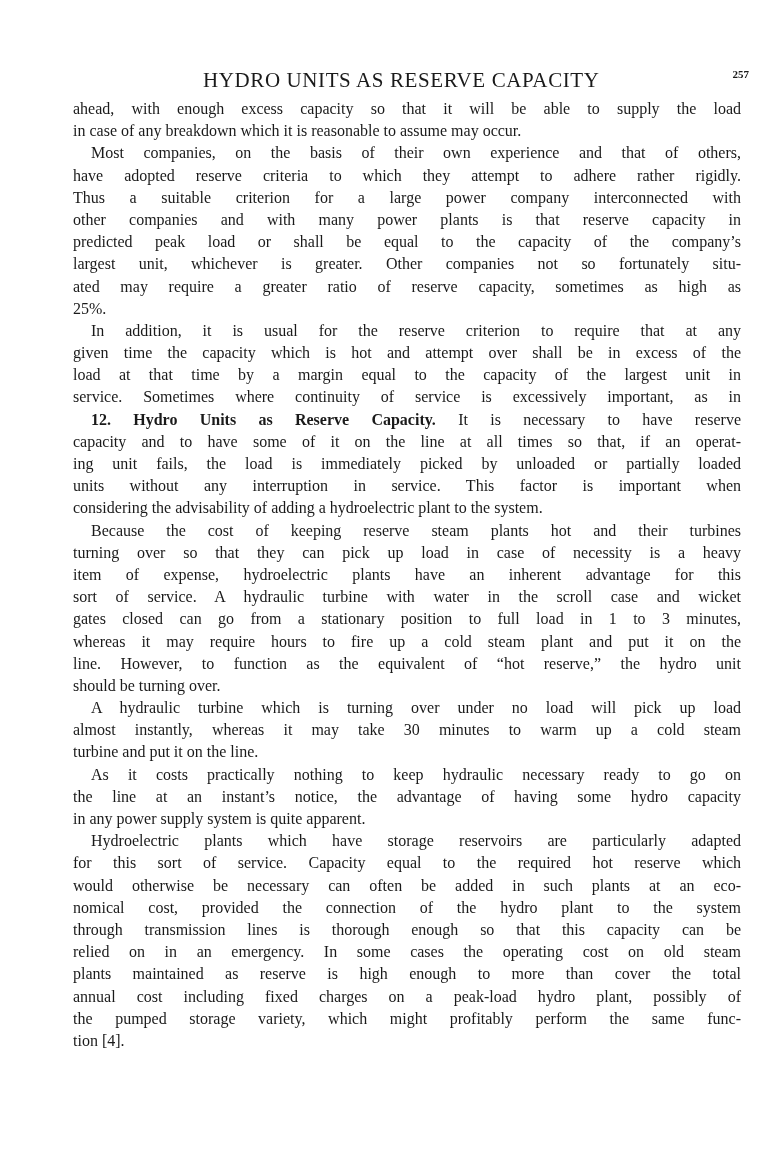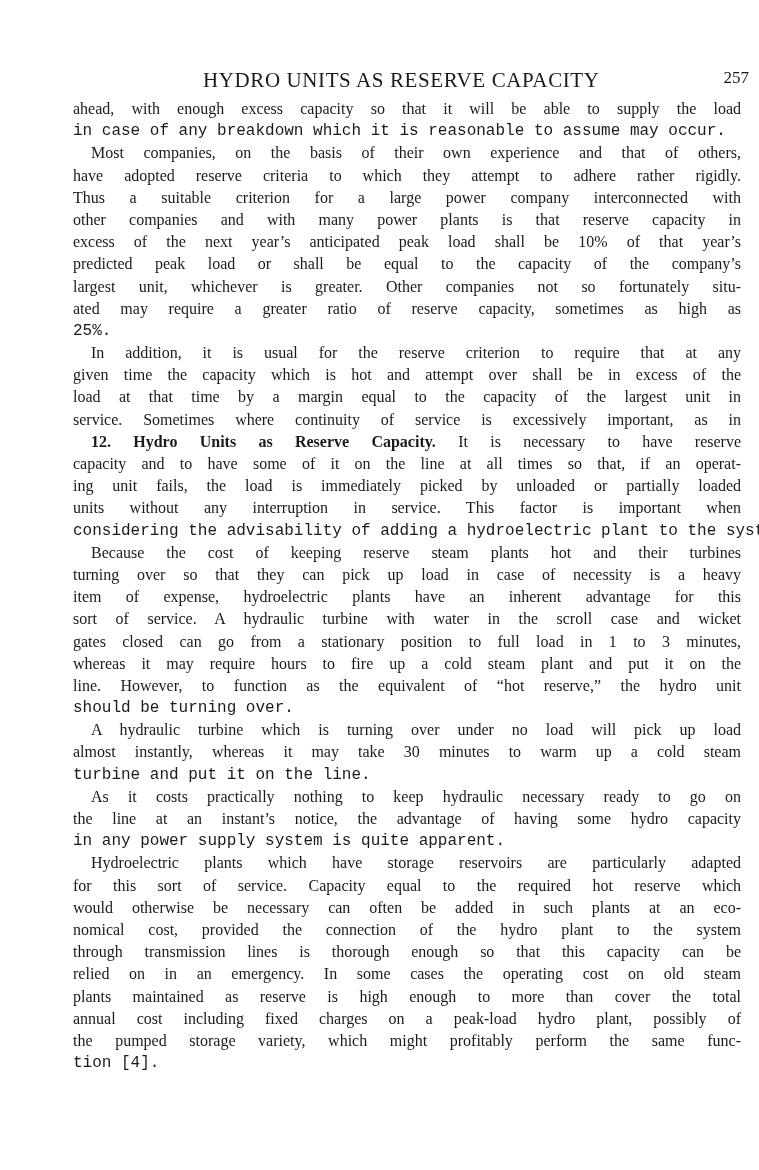--- a/index.html
+++ b/index.html
@@ -9,31 +9,31 @@
       color: #1a1a1a;
     }
     .header {
       position: absolute; top: 68px; left: 73px; width: 676px; height: 22px;
     }
     .running-head {
       position: absolute; left: 130px; top: 0; font-size: 21px; letter-spacing: 0.6px;
       white-space: nowrap;
     }
     .page-number {
-      position: absolute; right: 0; top: 0; font-size: 17px; font-weight: normal;
+      position: absolute; right: 0; top: 0; font-size: 11px; font-weight: bold;
     }
     .body-text {
       position: absolute; top: 98px; left: 73px; width: 668px;
       font-size: 16px; line-height: 22.2px;
     }
     .line {
       display: block; white-space: nowrap; text-align: justify; text-align-last: justify;
       height: 22.2px; overflow: visible;
     }
-    .line.last { text-align-last: left; font-family: Liberation Mono, monospace; }
+    .line.last { text-align-last: left; }
     .line.indent { padding-left: 18px; }
     .para { margin: 0; }
     .section-head { font-weight: bold; }
   </style>
 </head>
 <body>
 
 <div class="header">
   <span class="running-head">HYDRO UNITS AS RESERVE CAPACITY</span>
   <span class="page-number">257</span>
@@ -42,21 +42,20 @@
 <div class="body-text" id="body-text">
     <div class="para">
       <span class="line">ahead, with enough excess capacity so that it will be able to supply the load</span>
       <span class="line last">in case of any breakdown which it is reasonable to assume may occur.</span>
     </div>
     <div class="para">
       <span class="line indent">Most companies, on the basis of their own experience and that of others,</span>
       <span class="line">have adopted reserve criteria to which they attempt to adhere rather rigidly.</span>
       <span class="line">Thus a suitable criterion for a large power company interconnected with</span>
       <span class="line">other companies and with many power plants is that reserve capacity in</span>
-      <span class="line">excess of the next year’s anticipated peak load shall be 10% of that year’s</span>
       <span class="line">predicted peak load or shall be equal to the capacity of the company’s</span>
       <span class="line">largest unit, whichever is greater.  Other companies not so fortunately situ-</span>
       <span class="line">ated may require a greater ratio of reserve capacity, sometimes as high as</span>
       <span class="line last">25%.</span>
     </div>
     <div class="para">
       <span class="line indent">In addition, it is usual for the reserve criterion to require that at any</span>
       <span class="line">given time the capacity which is hot and attempt over shall be in excess of the</span>
       <span class="line">load at that time by a margin equal to the capacity of the largest unit in</span>
       <span class="line">service.  Sometimes where continuity of service is excessively important, as in</span>

